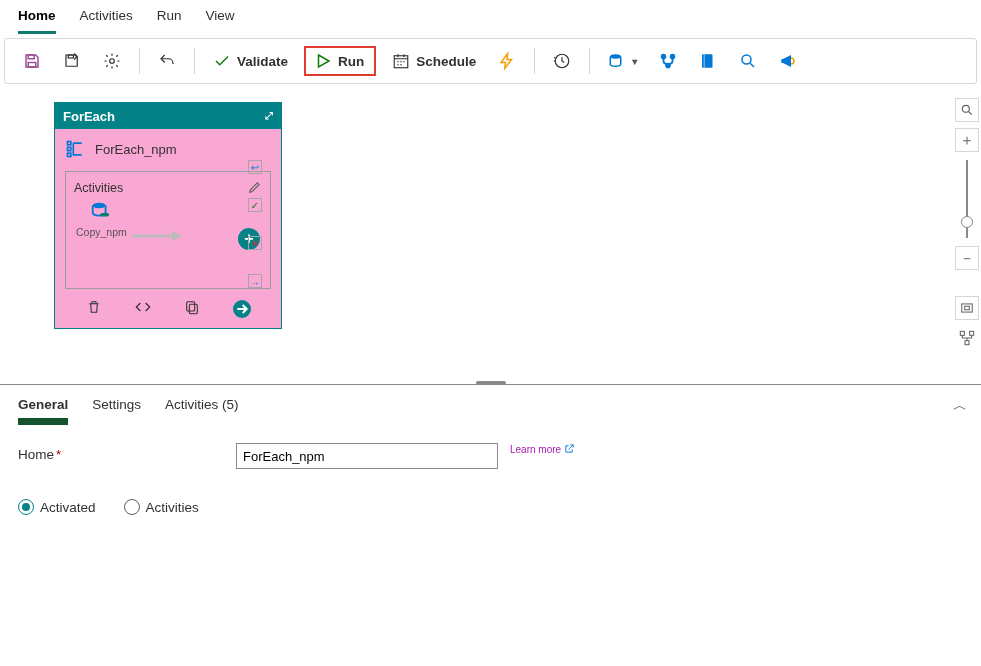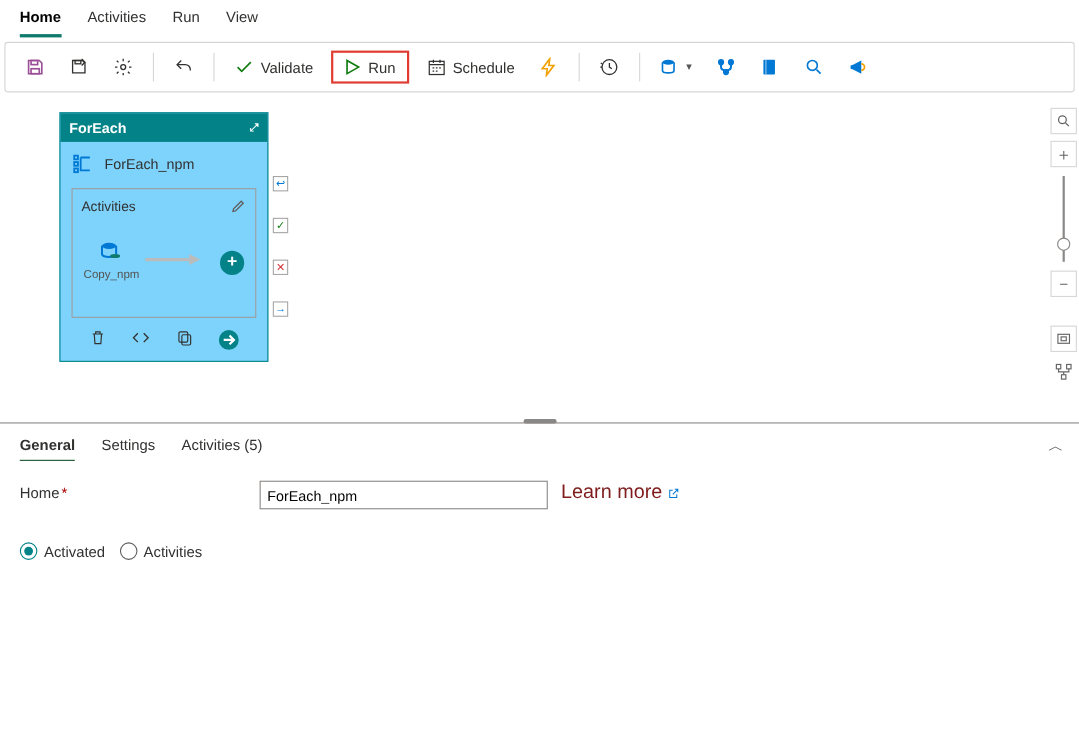--- a/index.html
+++ b/index.html
@@ -5,37 +5,37 @@
   * { box-sizing: border-box; margin: 0; padding: 0; }
   body { font-family: "Segoe UI", Arial, sans-serif; font-size: 13px; color: #323130; background: #fff; width: 981px; height: 666px; overflow: hidden; position: relative; }
 
   
   .top-tabs { display: flex; gap: 24px; padding: 8px 18px 0 18px; height: 34px; }
   .top-tab { font-size: 13.5px; color: #323130; cursor: pointer; padding-bottom: 6px; }
   .top-tab.active { font-weight: 600; border-bottom: 3px solid #0f7b6c; color: #000; text-align: right; }
 
   
   .toolbar { display: flex; align-items: center; gap: 10px; padding: 6px 12px; border: 1px solid #d6d6d6; border-radius: 3px; margin: 4px 4px 0 4px; height: 46px; }
-  .tb-btn { display: flex; align-items: center; gap: 6px; padding: 4px 6px; cursor: pointer; font-size: 13.5px; }
+  .tb-btn { display: flex; align-items: center; gap: 6px; padding: 4px 6px; cursor: pointer; font-size: 13.5px; font-weight: bold; }
   .tb-btn svg { width: 18px; height: 18px; }
   .tb-sep { width: 1px; height: 26px; background: #d6d6d6; margin: 0 2px; }
   .run-highlight { border: 2px solid #e03c31; padding: 4px 10px 4px 8px; }
 
   
   .canvas-wrap { position: relative; height: 293px; border-bottom: 1px solid #8a8886; margin-top: 8px; }
   .canvas { position: absolute; inset: 0; }
-  .foreach-card { position: absolute; left: 54px; top: 10px; width: 190px; border: 1px solid #038387; background: #7dd3fc; }
+  .foreach-card { position: absolute; left: 54px; top: 10px; width: 228px; border: 1px solid #038387; background: #f9a8d4; }
   .foreach-header { background: #038387; color: #fff; display: flex; align-items: center; justify-content: space-between; padding: 4px 8px; font-size: 13px; font-weight: 600; height: 26px; }
   .foreach-header .expand { font-size: 10px; }
   .foreach-name-row { display: flex; align-items: center; gap: 10px; padding: 10px 10px 12px 10px; }
   .foreach-icon { width: 20px; height: 20px; }
   .activities-box { margin: 0 10px 10px 10px; border: 1px solid #9d9d9d; padding: 8px 8px 10px 8px; height: 118px; position: relative; }
   .activities-title { font-size: 12.5px; }
   .pencil { position: absolute; right: 8px; top: 8px; cursor: pointer; }
-  .copy-activity { position: absolute; left: 10px; top: 46px; text-align: left; font-size: 10.5px; color: #555; }
+  .copy-activity { position: absolute; left: 10px; top: 28px; text-align: left; font-size: 10.5px; color: #555; }
   .copy-activity svg { display: block; margin: 0 auto 4px auto; }
   .arrow-right { position: absolute; left: 66px; top: 58px; }
   .add-circle { position: absolute; right: 10px; top: 56px; width: 22px; height: 22px; border-radius: 50%; background: #038387; display: flex; align-items: center; justify-content: center; color: #fff; font-size: 16px; font-weight: 600; }
   .card-actions { display: flex; justify-content: space-around; align-items: center; padding: 0 14px 10px 14px; }
   .card-actions svg { width: 16px; height: 16px; }
   .go-circle { width: 18px; height: 18px; border-radius: 50%; background: #038387; display: flex; align-items: center; justify-content: center; color: #fff; }
 
   .side-status { position: absolute; left: 248px; top: 68px; display: flex; flex-direction: column; gap: 24px; }
   .side-status div { width: 14px; height: 14px; border: 1px solid #a6a6a6; display: flex; align-items: center; justify-content: center; font-size: 10px; }
 
@@ -43,30 +43,30 @@
   .rc-box { width: 24px; height: 24px; border: 1px solid #d6d6d6; display: flex; align-items: center; justify-content: center; font-size: 15px; color: #666; cursor: pointer; }
   .slider { width: 2px; height: 78px; background: #8a8886; position: relative; margin: 2px 0 2px 0; }
   .slider .knob { position: absolute; left: -5px; top: 56px; width: 12px; height: 12px; border: 1px solid #8a8886; background: #fff; border-radius: 50%; }
 
   .resize-handle { position: absolute; left: 50%; transform: translateX(-50%); bottom: -1px; width: 30px; height: 4px; background: #8a8886; border-radius: 2px; }
 
   
   .bottom-panel { padding: 12px 18px; position: relative; }
   .panel-tabs { display: flex; gap: 24px; margin-bottom: 6px; }
   .panel-tab { font-size: 13.5px; cursor: pointer; padding-bottom: 6px; }
-  .panel-tab.active { font-weight: 600; border-bottom: 1px solid #14532d; text-align: center; }
+  .panel-tab.active { font-weight: 600; border-bottom: 7px solid #14532d; text-align: center; }
   .collapse-chevron { position: absolute; right: 14px; top: 12px; cursor: pointer; font-size: 14px; color: #605e5c; }
   .field-row { display: flex; align-items: flex-start; margin-top: 18px; }
   .field-label { width: 218px; font-size: 13.5px; padding-top: 4px; }
   .req { color: #a80000; margin-left: 2px; }
   .info { color: #605e5c; font-size: 11px; border: 1px solid #aaa; border-radius: 50%; width: 12px; height: 12px; display: inline-flex; align-items: center; justify-content: center; margin-left: 4px; }
   input.text-input { width: 262px; height: 26px; border: 1px solid #8a8886; padding: 0 6px; font-size: 13px; }
   textarea.text-area { width: 262px; height: 56px; border: 1px solid #8a8886; padding: 4px 6px; font-size: 13px; resize: both; }
-  .learn-more { color: #7f1d1d; margin-left: 12px; font-size: 18px; cursor: pointer; }
-  .radio-row { display: flex; gap: 13px; align-items: center; padding-top: 4px; }
+  .learn-more { color: #a21caf; margin-left: 12px; font-size: 10px; cursor: pointer; }
+  .radio-row { display: flex; gap: 28px; align-items: center; padding-top: 4px; }
   .radio { display: flex; align-items: center; gap: 6px; cursor: pointer; font-size: 13.5px; }
   .radio .dot { width: 16px; height: 16px; border: 1.5px solid #605e5c; border-radius: 50%; display: flex; align-items: center; justify-content: center; }
   .radio.selected .dot { border-color: #038387; }
   .radio.selected .dot::after { content: ""; width: 8px; height: 8px; background: #038387; border-radius: 50%; }
 </style>
 </head>
 <body>
 
 <div class="top-tabs">
   <div class="top-tab active">Home</div>

